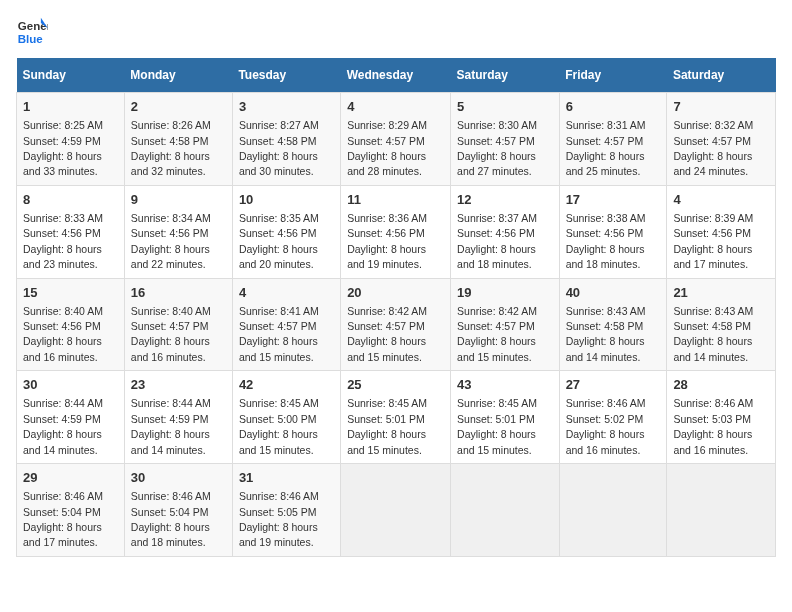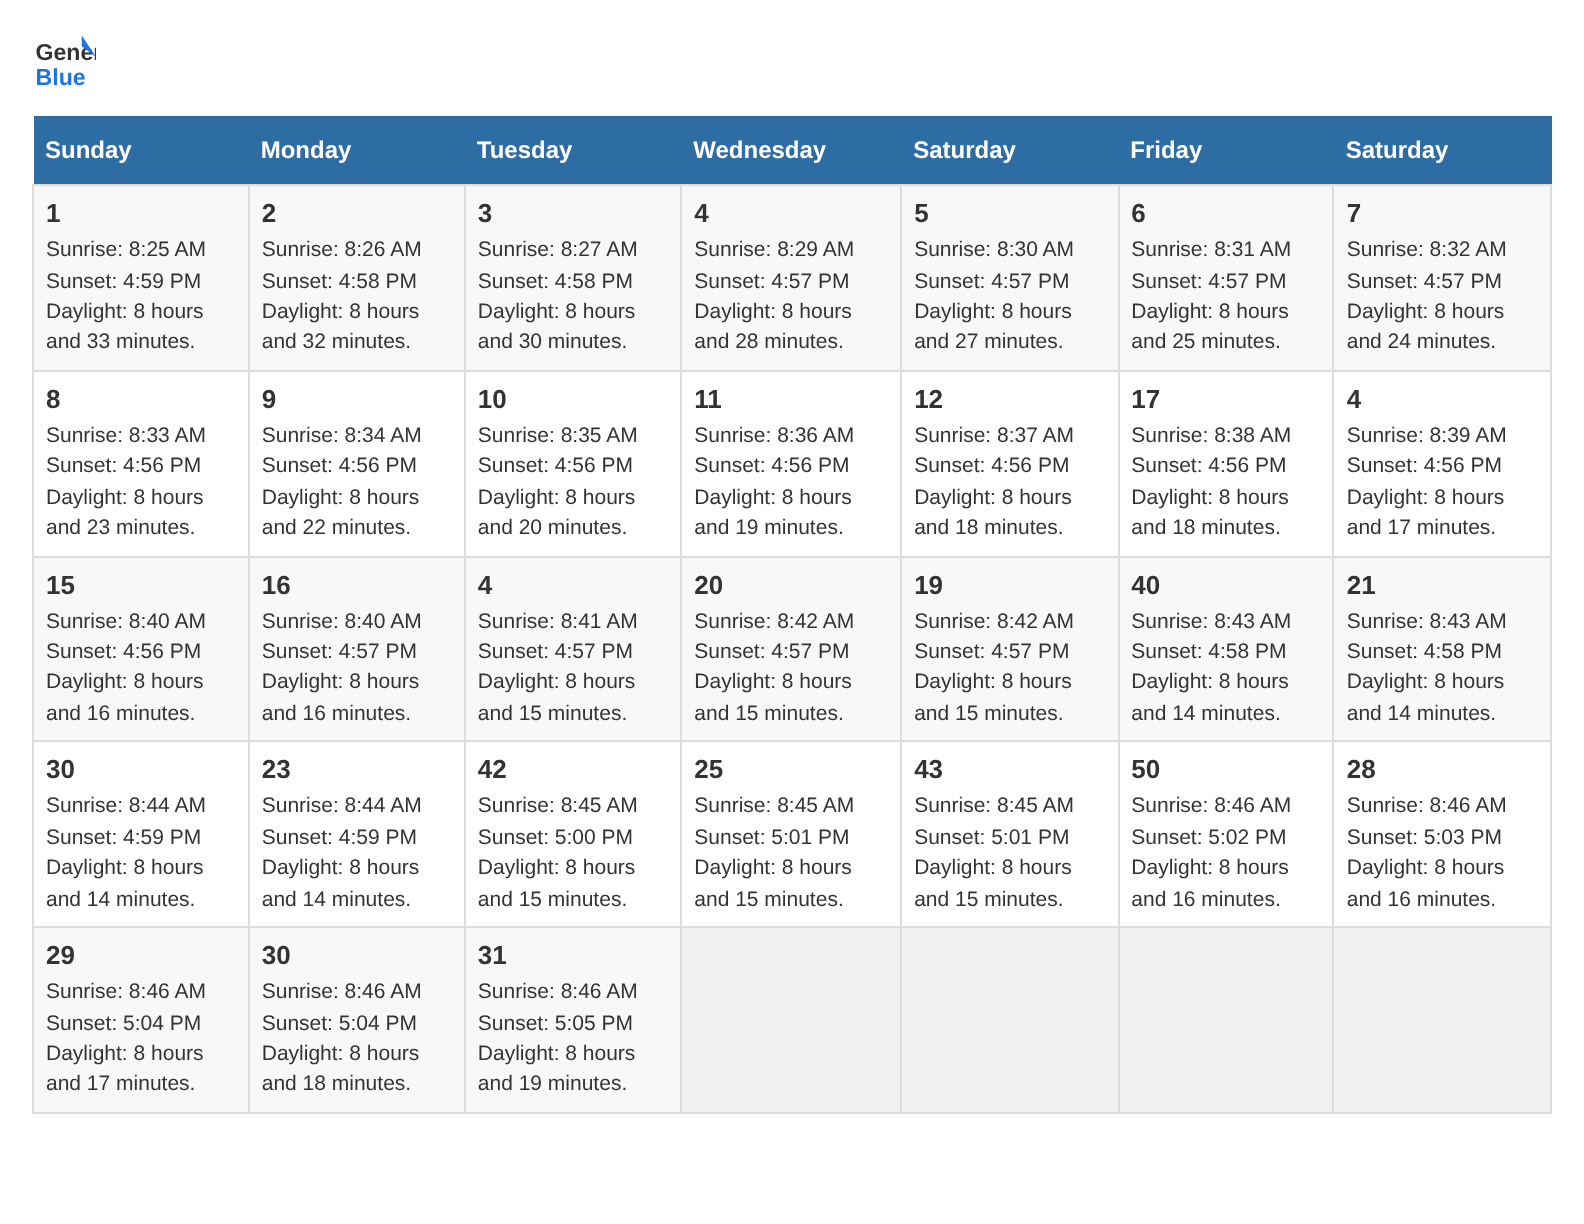--- a/index.html
+++ b/index.html
@@ -162,21 +162,21 @@
         <td><span class="day-num">30</span>
 <span class="day-info">Sunrise: 8:44 AM<br>Sunset: 4:59 PM<br>Daylight: 8 hours and 14 minutes.</span></td>
         <td><span class="day-num">23</span>
 <span class="day-info">Sunrise: 8:44 AM<br>Sunset: 4:59 PM<br>Daylight: 8 hours and 14 minutes.</span></td>
         <td><span class="day-num">42</span>
 <span class="day-info">Sunrise: 8:45 AM<br>Sunset: 5:00 PM<br>Daylight: 8 hours and 15 minutes.</span></td>
         <td><span class="day-num">25</span>
 <span class="day-info">Sunrise: 8:45 AM<br>Sunset: 5:01 PM<br>Daylight: 8 hours and 15 minutes.</span></td>
         <td><span class="day-num">43</span>
 <span class="day-info">Sunrise: 8:45 AM<br>Sunset: 5:01 PM<br>Daylight: 8 hours and 15 minutes.</span></td>
-        <td><span class="day-num">50</span>
+        <td><span class="day-num">27</span>
 <span class="day-info">Sunrise: 8:46 AM<br>Sunset: 5:02 PM<br>Daylight: 8 hours and 16 minutes.</span></td>
         <td><span class="day-num">28</span>
 <span class="day-info">Sunrise: 8:46 AM<br>Sunset: 5:03 PM<br>Daylight: 8 hours and 16 minutes.</span></td>
       </tr>
       <tr>
         <td><span class="day-num">29</span>
 <span class="day-info">Sunrise: 8:46 AM<br>Sunset: 5:04 PM<br>Daylight: 8 hours and 17 minutes.</span></td>
         <td><span class="day-num">30</span>
 <span class="day-info">Sunrise: 8:46 AM<br>Sunset: 5:04 PM<br>Daylight: 8 hours and 18 minutes.</span></td>
         <td><span class="day-num">31</span>

